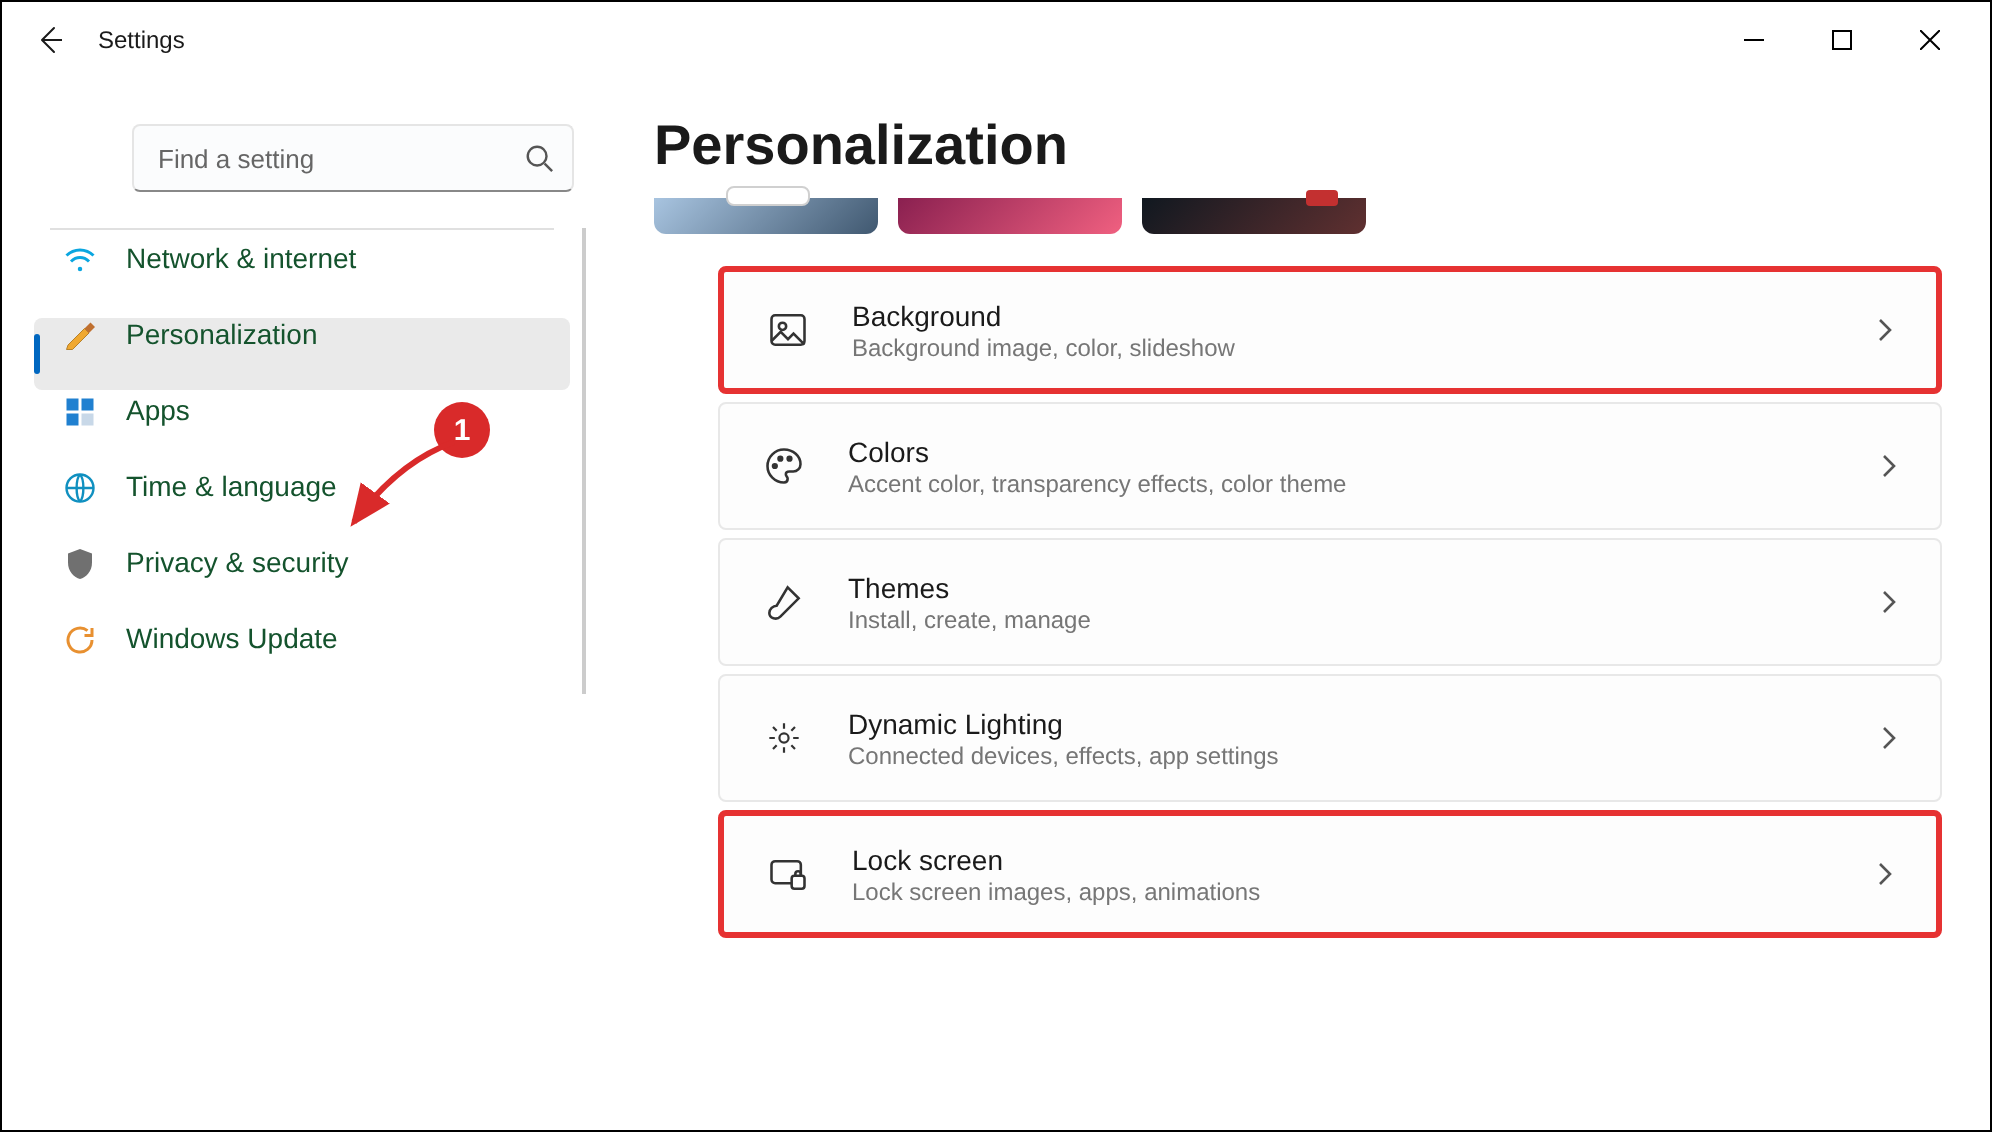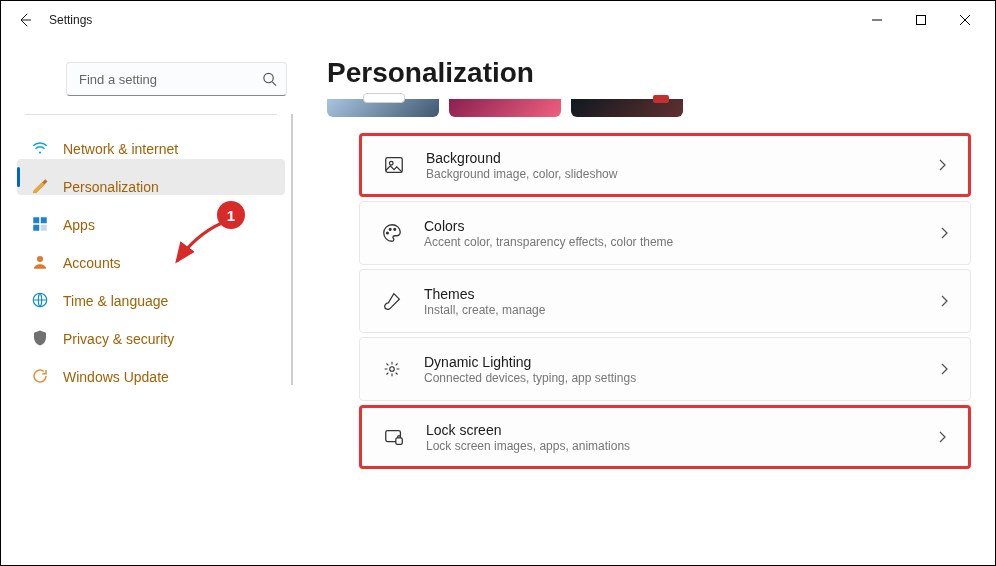--- a/index.html
+++ b/index.html
@@ -18,21 +18,21 @@
 .avatar { width: 54px; height: 54px; border-radius: 50%; background: #eceaea; display: flex; align-items: center; justify-content: center; }
 .user-name { font-size: 14px; color: #1a1a1a; }
 
 .search-wrap { position: relative; margin: 11px 6px 14px 6px; padding-left: 43px; }
 .search { width: 100%; height: 34px; border: 1px solid #e5e5e5; border-bottom: 1px solid #888; border-radius: 4px; background: #fbfcfd; padding: 0 36px 0 12px; font-size: 13px; outline: none; }
 .search::placeholder { color: #666; }
 .search-icon { position: absolute; right: 10px; top: 50%; transform: translateY(-50%); color: #666; }
 
 .nav { display: flex; flex-direction: column; gap: 2px; margin-top: 4px; border-right: 2px solid #ccc; padding-right: 6px; }
 .nav-top-line { height: 1px; background: #e0e0e0; margin: 0 8px 4px 8px; }
-.nav-item { display: flex; align-items: flex-end; gap: 14px; height: 36px; padding: 0 10px 0 14px; border-radius: 4px; font-size: 14px; color: #a16207; cursor: pointer; position: relative; }
+.nav-item { display: flex; align-items: flex-start; gap: 14px; height: 36px; padding: 0 10px 0 14px; border-radius: 4px; font-size: 14px; color: #14532d; cursor: pointer; position: relative; }
 .nav-item.selected { background: #eaeaea; }
 .nav-item.selected::before { content: ""; position: absolute; left: 0; top: 8px; bottom: 8px; width: 3px; background: #0067c0; border-radius: 2px; }
 .nav-item .icon { width: 18px; height: 18px; display: flex; align-items: center; justify-content: center; font-size: 14px; }
 
 .main { flex: 1; padding: 18px 24px 0 26px; overflow-y: auto; }
 .page-title { font-size: 28px; font-weight: 600; color: #1a1a1a; margin-bottom: 10px; }
 .thumbs { display: flex; gap: 10px; margin-bottom: 16px; position: relative; }
 .thumb { width: 112px; height: 18px; border-radius: 0 0 6px 6px; }
 .t1 { background: linear-gradient(135deg,#a8c4e0,#405870); position: relative; }
 .t1-pill { position: absolute; top: -6px; left: 36px; width: 42px; height: 10px; background:#fff; border:1px solid #d0d0d0; border-radius: 4px; }
@@ -127,29 +127,20 @@
             <svg width="18" height="18" viewBox="0 0 24 24">
               <rect x="3" y="3" width="8" height="8" fill="#2080d0"></rect>
               <rect x="13" y="3" width="8" height="8" fill="#2080d0"></rect>
               <rect x="3" y="13" width="8" height="8" fill="#2080d0"></rect>
               <rect x="13" y="13" width="8" height="8" fill="#c8d8e8"></rect>
             </svg>
           </span>
         <span>Apps</span>
       </div>
 
-      <div class="nav-item">
-        <span class="icon">
-            <svg width="18" height="18" viewBox="0 0 24 24" fill="#e07830">
-              <circle cx="12" cy="8" r="4"></circle>
-              <path d="M4 21c0-4 4-6 8-6s8 2 8 6Z"></path>
-            </svg>
-          </span>
-        <span>Accounts</span>
-      </div>
 
       <div class="nav-item">
         <span class="icon">
             <svg width="18" height="18" viewBox="0 0 24 24" fill="none" stroke="#1090c0" stroke-width="1.6">
               <circle cx="12" cy="12" r="9"></circle>
               <path d="M3 12h18 M12 3c3 3 3 15 0 18 M12 3c-3 3-3 15 0 18"></path>
             </svg>
           </span>
         <span>Time &amp; language</span>
       </div>
@@ -250,21 +241,21 @@
 
       <div class="card">
         <span class="icon">
             <svg width="22" height="22" viewBox="0 0 24 24" fill="none" stroke="#333" stroke-width="1.2">
               <path d="M12 4v3M12 17v3M4 12h3M17 12h3M6 6l2 2M16 16l2 2M18 6l-2 2M8 16l-2 2"></path>
               <circle cx="12" cy="12" r="2.5"></circle>
             </svg>
           </span>
         <div class="texts">
           <div class="title">Dynamic Lighting</div>
-          <div class="sub">Connected devices, typing, app settings</div>
+          <div class="sub">Connected devices, effects, app settings</div>
         </div>
         <span class="chev">
             <svg width="12" height="12" viewBox="0 0 12 12">
               <path d="M4 1 L9 6 L4 11" fill="none" stroke="#555" stroke-width="1.3"></path>
             </svg>
           </span>
       </div>
 
       <div class="card highlight">
         <span class="icon">

